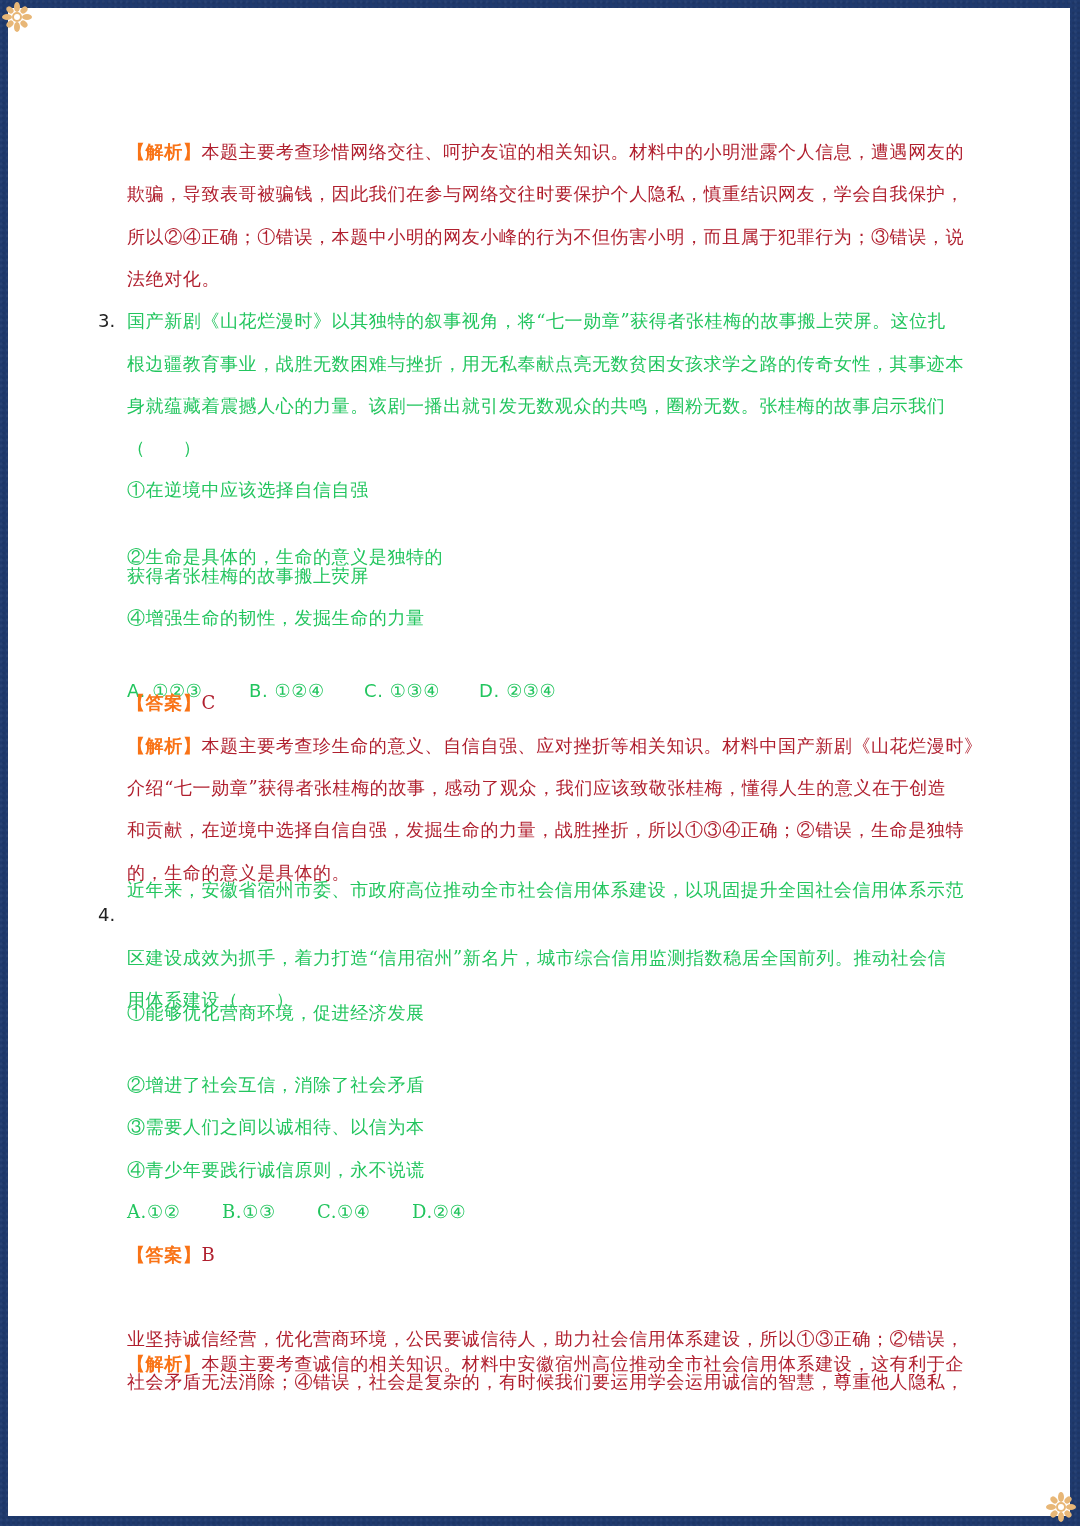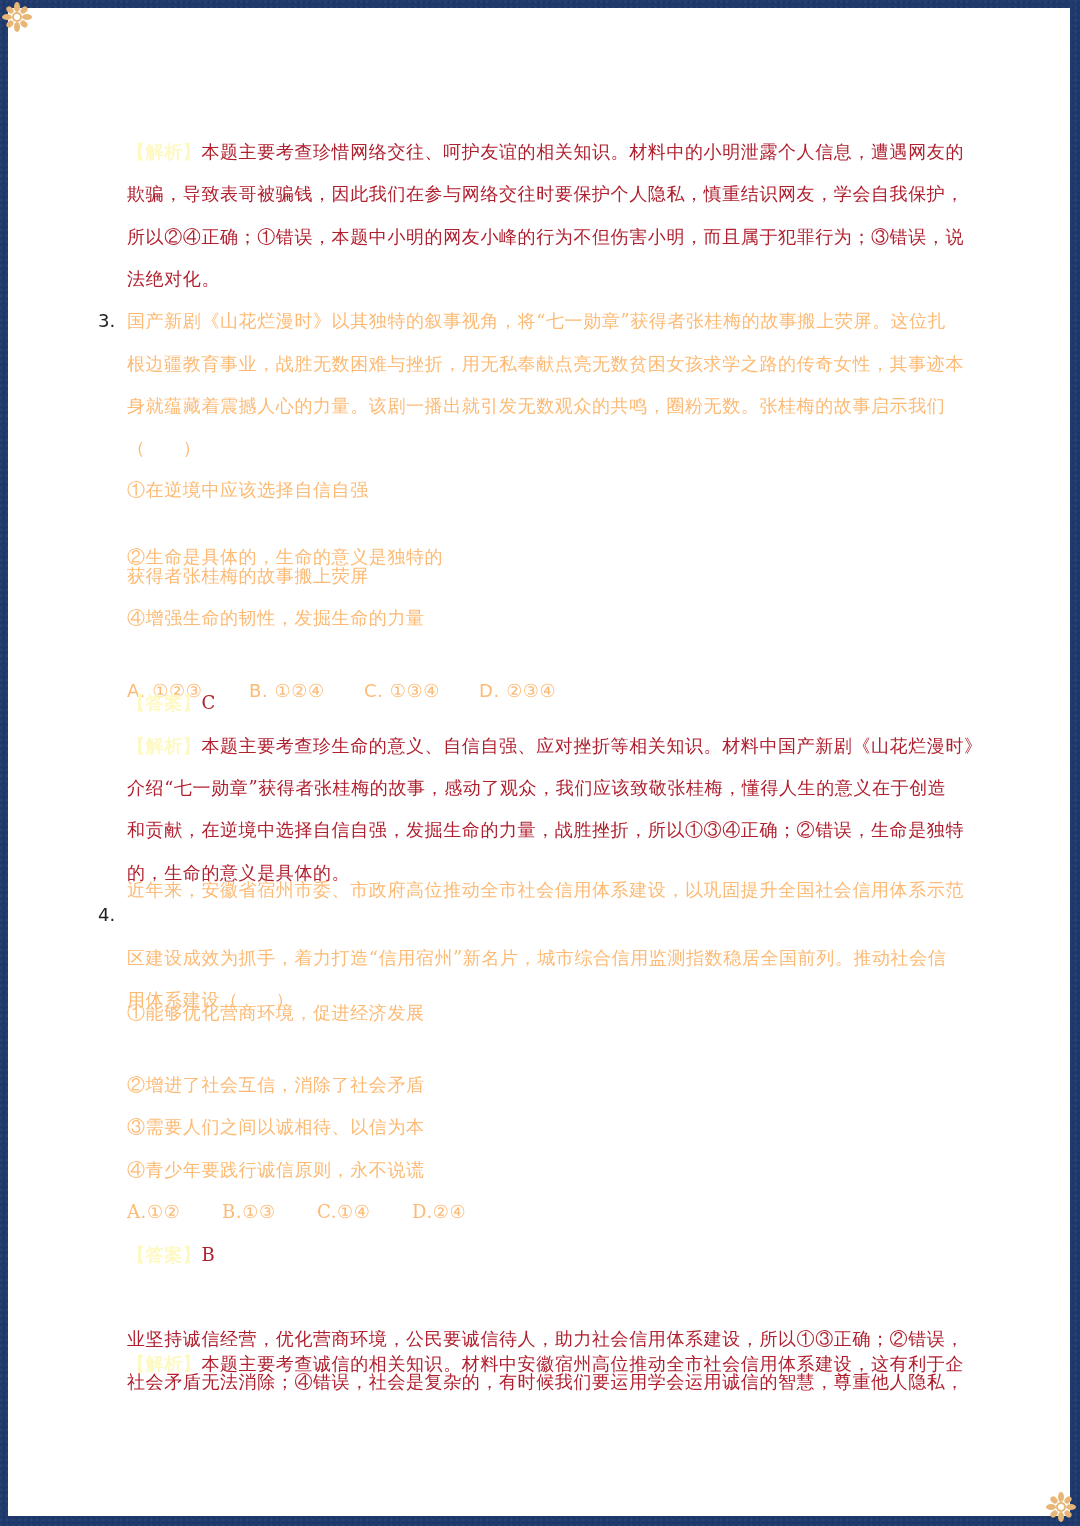--- a/index.html
+++ b/index.html
@@ -30,34 +30,34 @@
   .corner.br { right: -6px; bottom: -6px; }
   .content {
     position: absolute;
     left: 0; top: 0; width: 100%;
   }
   .line {
     position: absolute;
     left: 127px;
     font-size: 18px;
     line-height: 24px;
-    color: #fdba74;
+    color: #22c55e;
     white-space: nowrap;
     letter-spacing: 0.6px;
   }
   .num {
     position: absolute;
     left: 98px;
     font-size: 18px;
     line-height: 24px;
     color: #222;
     font-family: "DejaVu Sans", "Liberation Sans", sans-serif;
   }
   .red { color: #b01f2e; }
-  .bracket { color: #fef9c3; font-weight: bold; }
+  .bracket { color: #f97316; font-weight: bold; }
   .opts span.opt { display: inline-block; }
   .opts-sans { font-family: "DejaVu Sans", "Liberation Sans", sans-serif; }
 </style>
 </head>
 <body>
 
 <div class="frame-noise"></div>
 
 <div class="page">
   <svg class="corner tl" viewBox="0 0 30 30">

